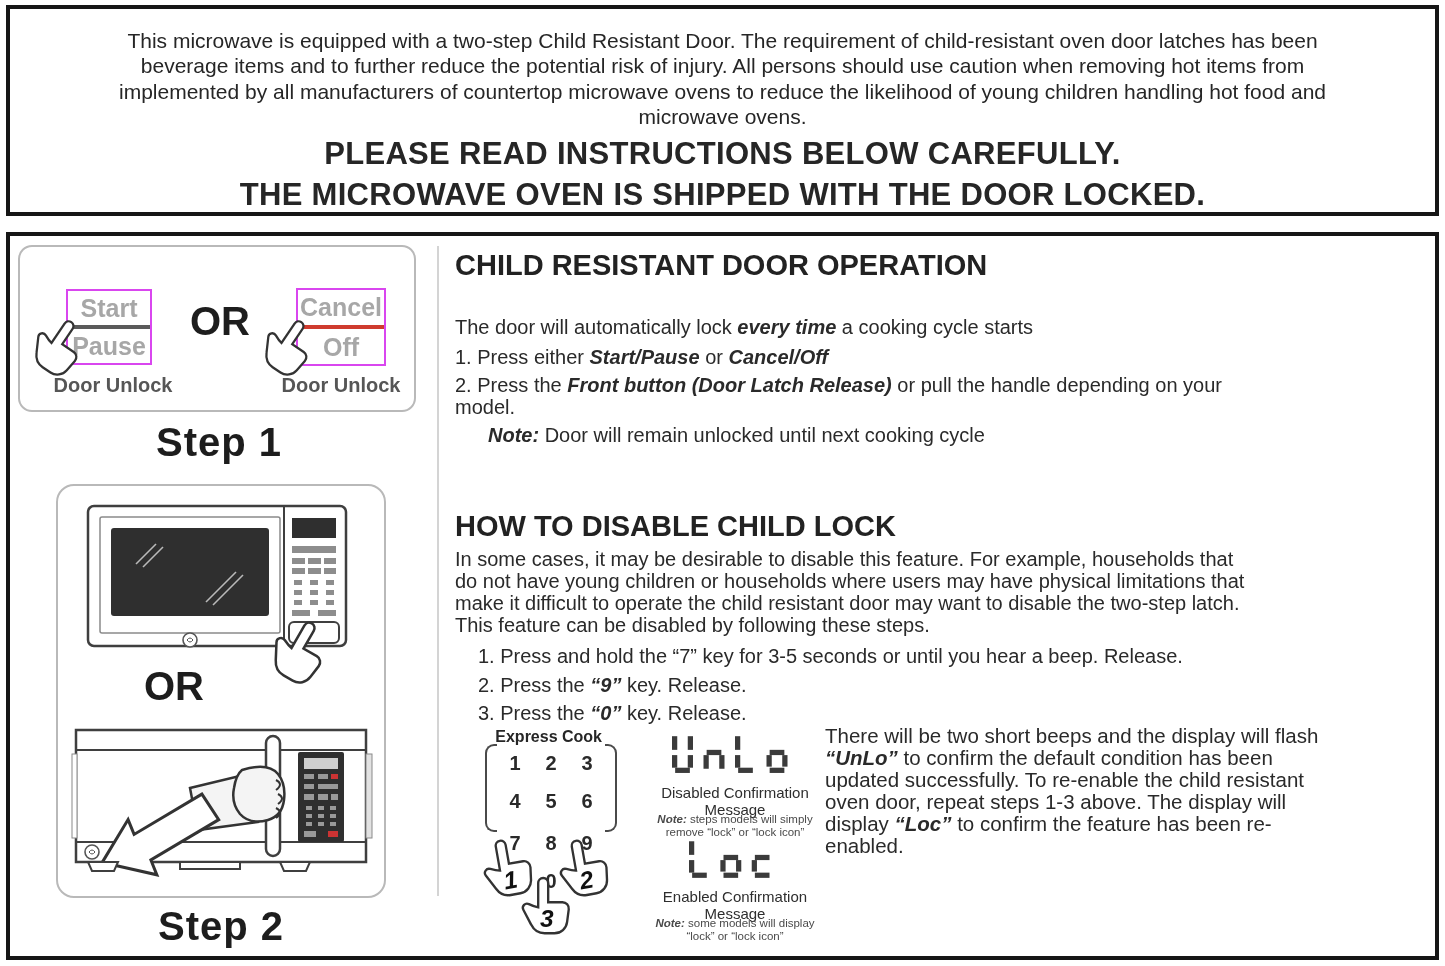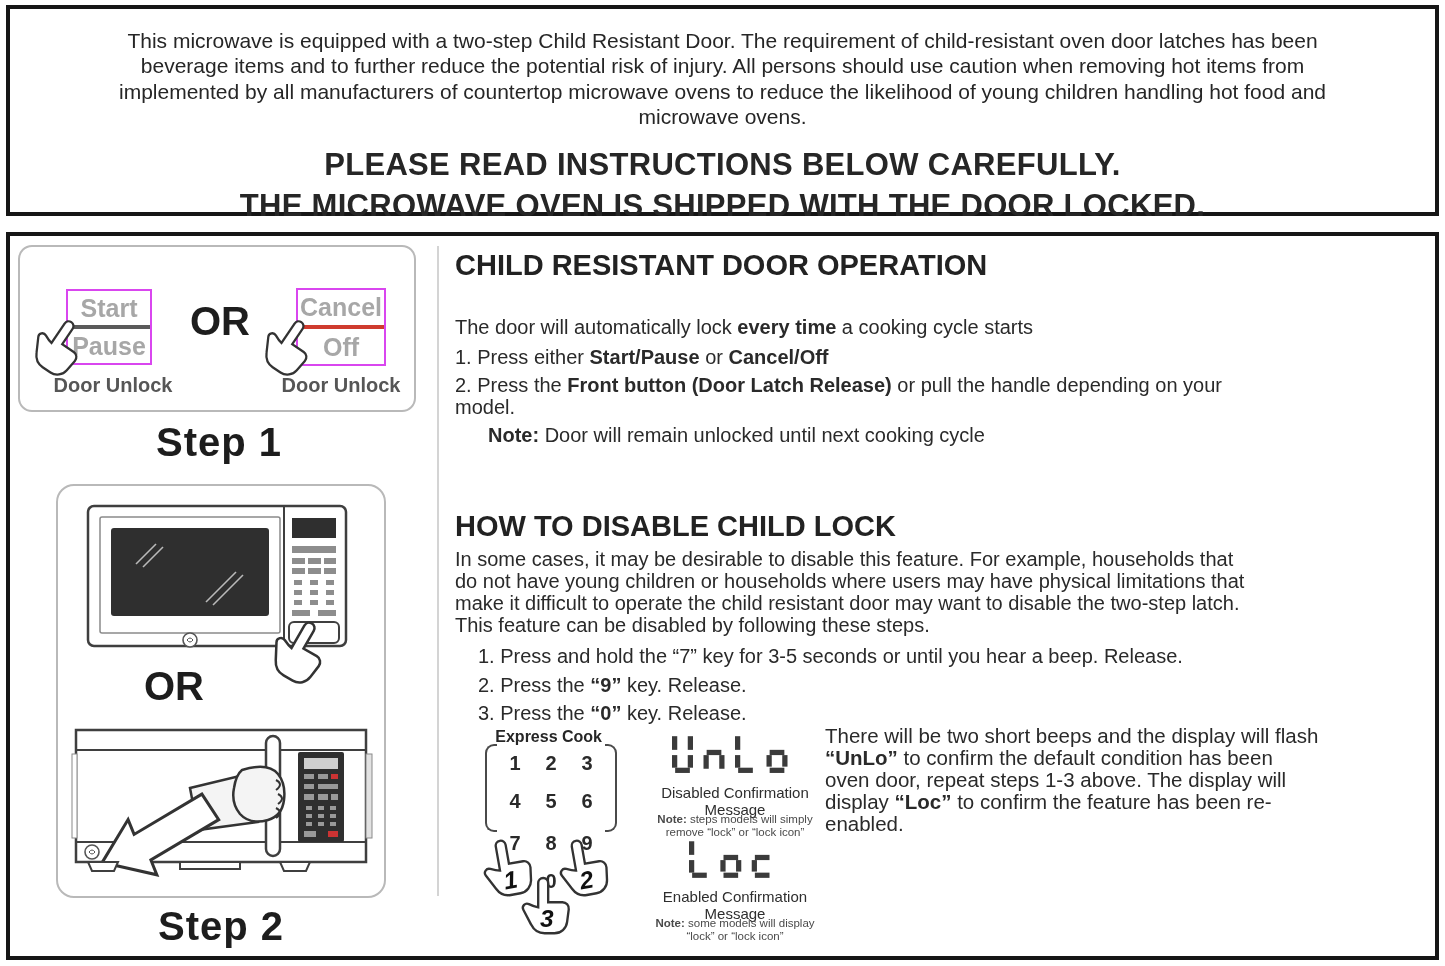--- a/index.html
+++ b/index.html
@@ -23,39 +23,39 @@
   .dline{font-size:20px;line-height:22px;white-space:nowrap;color:#2a2a2a;}
   .rline{font-size:20.5px;line-height:22px;white-space:nowrap;color:#2a2a2a;}
   .kp-num{display:inline-block;width:36px;height:38px;text-align:center;font-size:20px;font-weight:600;line-height:38px;color:#2a2a2a;}
   .bracket{position:absolute;width:12px;height:88px;box-sizing:border-box;}
   .bracket.l{border-left:2.5px solid #4a4a4a;border-top:2.5px solid #4a4a4a;border-bottom:2.5px solid #4a4a4a;border-radius:9px 0 0 9px;}
   .bracket.r{border-right:2.5px solid #4a4a4a;border-top:2.5px solid #4a4a4a;border-bottom:2.5px solid #4a4a4a;border-radius:0 9px 9px 0;}
   .cap{position:absolute;text-align:center;font-size:15px;line-height:16.5px;color:#2e2e2e;margin-top:8px;}
   .note-sm{position:absolute;text-align:center;font-size:11.5px;line-height:13px;color:#4a4a4a;}
   .divider-v{position:absolute;width:2px;background:#d4d4d4;}
   .handwrap{position:absolute;pointer-events:none;}
-  b{font-weight:bold;}
+  b{font-weight:bold;font-style:italic;}
 </style>
 </head>
 <body>
 
 <svg width="0" height="0" style="position:absolute">
   <defs>
     <path id="handshape" d="M30 3c-3.2 0-5.5 2.4-5.5 5.6v26.8c-3.6-.6-7.1-2.1-10.2-3.6-4.1-2-8.3 2.3-6.2 6.2l8.6 16.4C19.6 60.3 25 64 31.6 64h10.8c7.3 0 13.1-5.4 14-12.6l1.8-13.8c.5-4.2-2.7-7.9-6.9-7.9H35.5V8.6C35.5 5.4 33.2 3 30 3z"></path>
   </defs>
 </svg>
 
 <section class="box box1">
   <div style="padding-top:19px">
     <div class="iline">This microwave is equipped with a two-step Child Resistant Door. The requirement of child-resistant oven door latches has been</div>
     <div class="iline">beverage items and to further reduce the potential risk of injury. All persons should use caution when removing hot items from</div>
     <div class="iline">implemented by all manufacturers of countertop microwave ovens to reduce the likelihood of young children handling hot food and</div>
     <div class="iline">microwave ovens.</div>
   </div>
-  <div class="headline" style="margin-top:15px">PLEASE READ INSTRUCTIONS BELOW CAREFULLY.</div>
+  <div class="headline" style="margin-top:4px">PLEASE READ INSTRUCTIONS BELOW CAREFULLY.</div>
   <div class="headline">THE MICROWAVE OVEN IS SHIPPED WITH THE DOOR LOCKED.</div>
 </section>
 
 <section class="box box2">
 
   <div class="divider-v" style="left:427px;top:10px;height:650px"></div>
 
   <div class="panel" style="left:8px;top:9px;width:398px;height:167px">
     <div class="demo-btn" style="left:46px;top:42px;width:86px;height:76px">
       <span class="btn-word">Start</span>
@@ -307,18 +307,19 @@
     <div>Message</div>
   </div>
   <div class="note-sm" style="left:634px;top:681px;width:182px">
     <div><b>Note:</b><span> some models will display</span></div>
     <div>“lock” or “lock icon”</div>
   </div>
 
   <div class="abs" style="left:815px;top:489px">
     <div class="rline">There will be two short beeps and the display will flash</div>
     <div class="rline"><b>“UnLo”</b><span> to confirm the default condition has been</span></div>
+    <div class="rline">updated successfully.  To re-enable the child resistant</div>
     <div class="rline">oven door, repeat steps 1-3 above.  The display will</div>
     <div class="rline"><span>display </span><b>“Loc”</b><span> to confirm the feature has been re-</span></div>
     <div class="rline">enabled.</div>
   </div>
 
 </section>
 
 </body></html>

